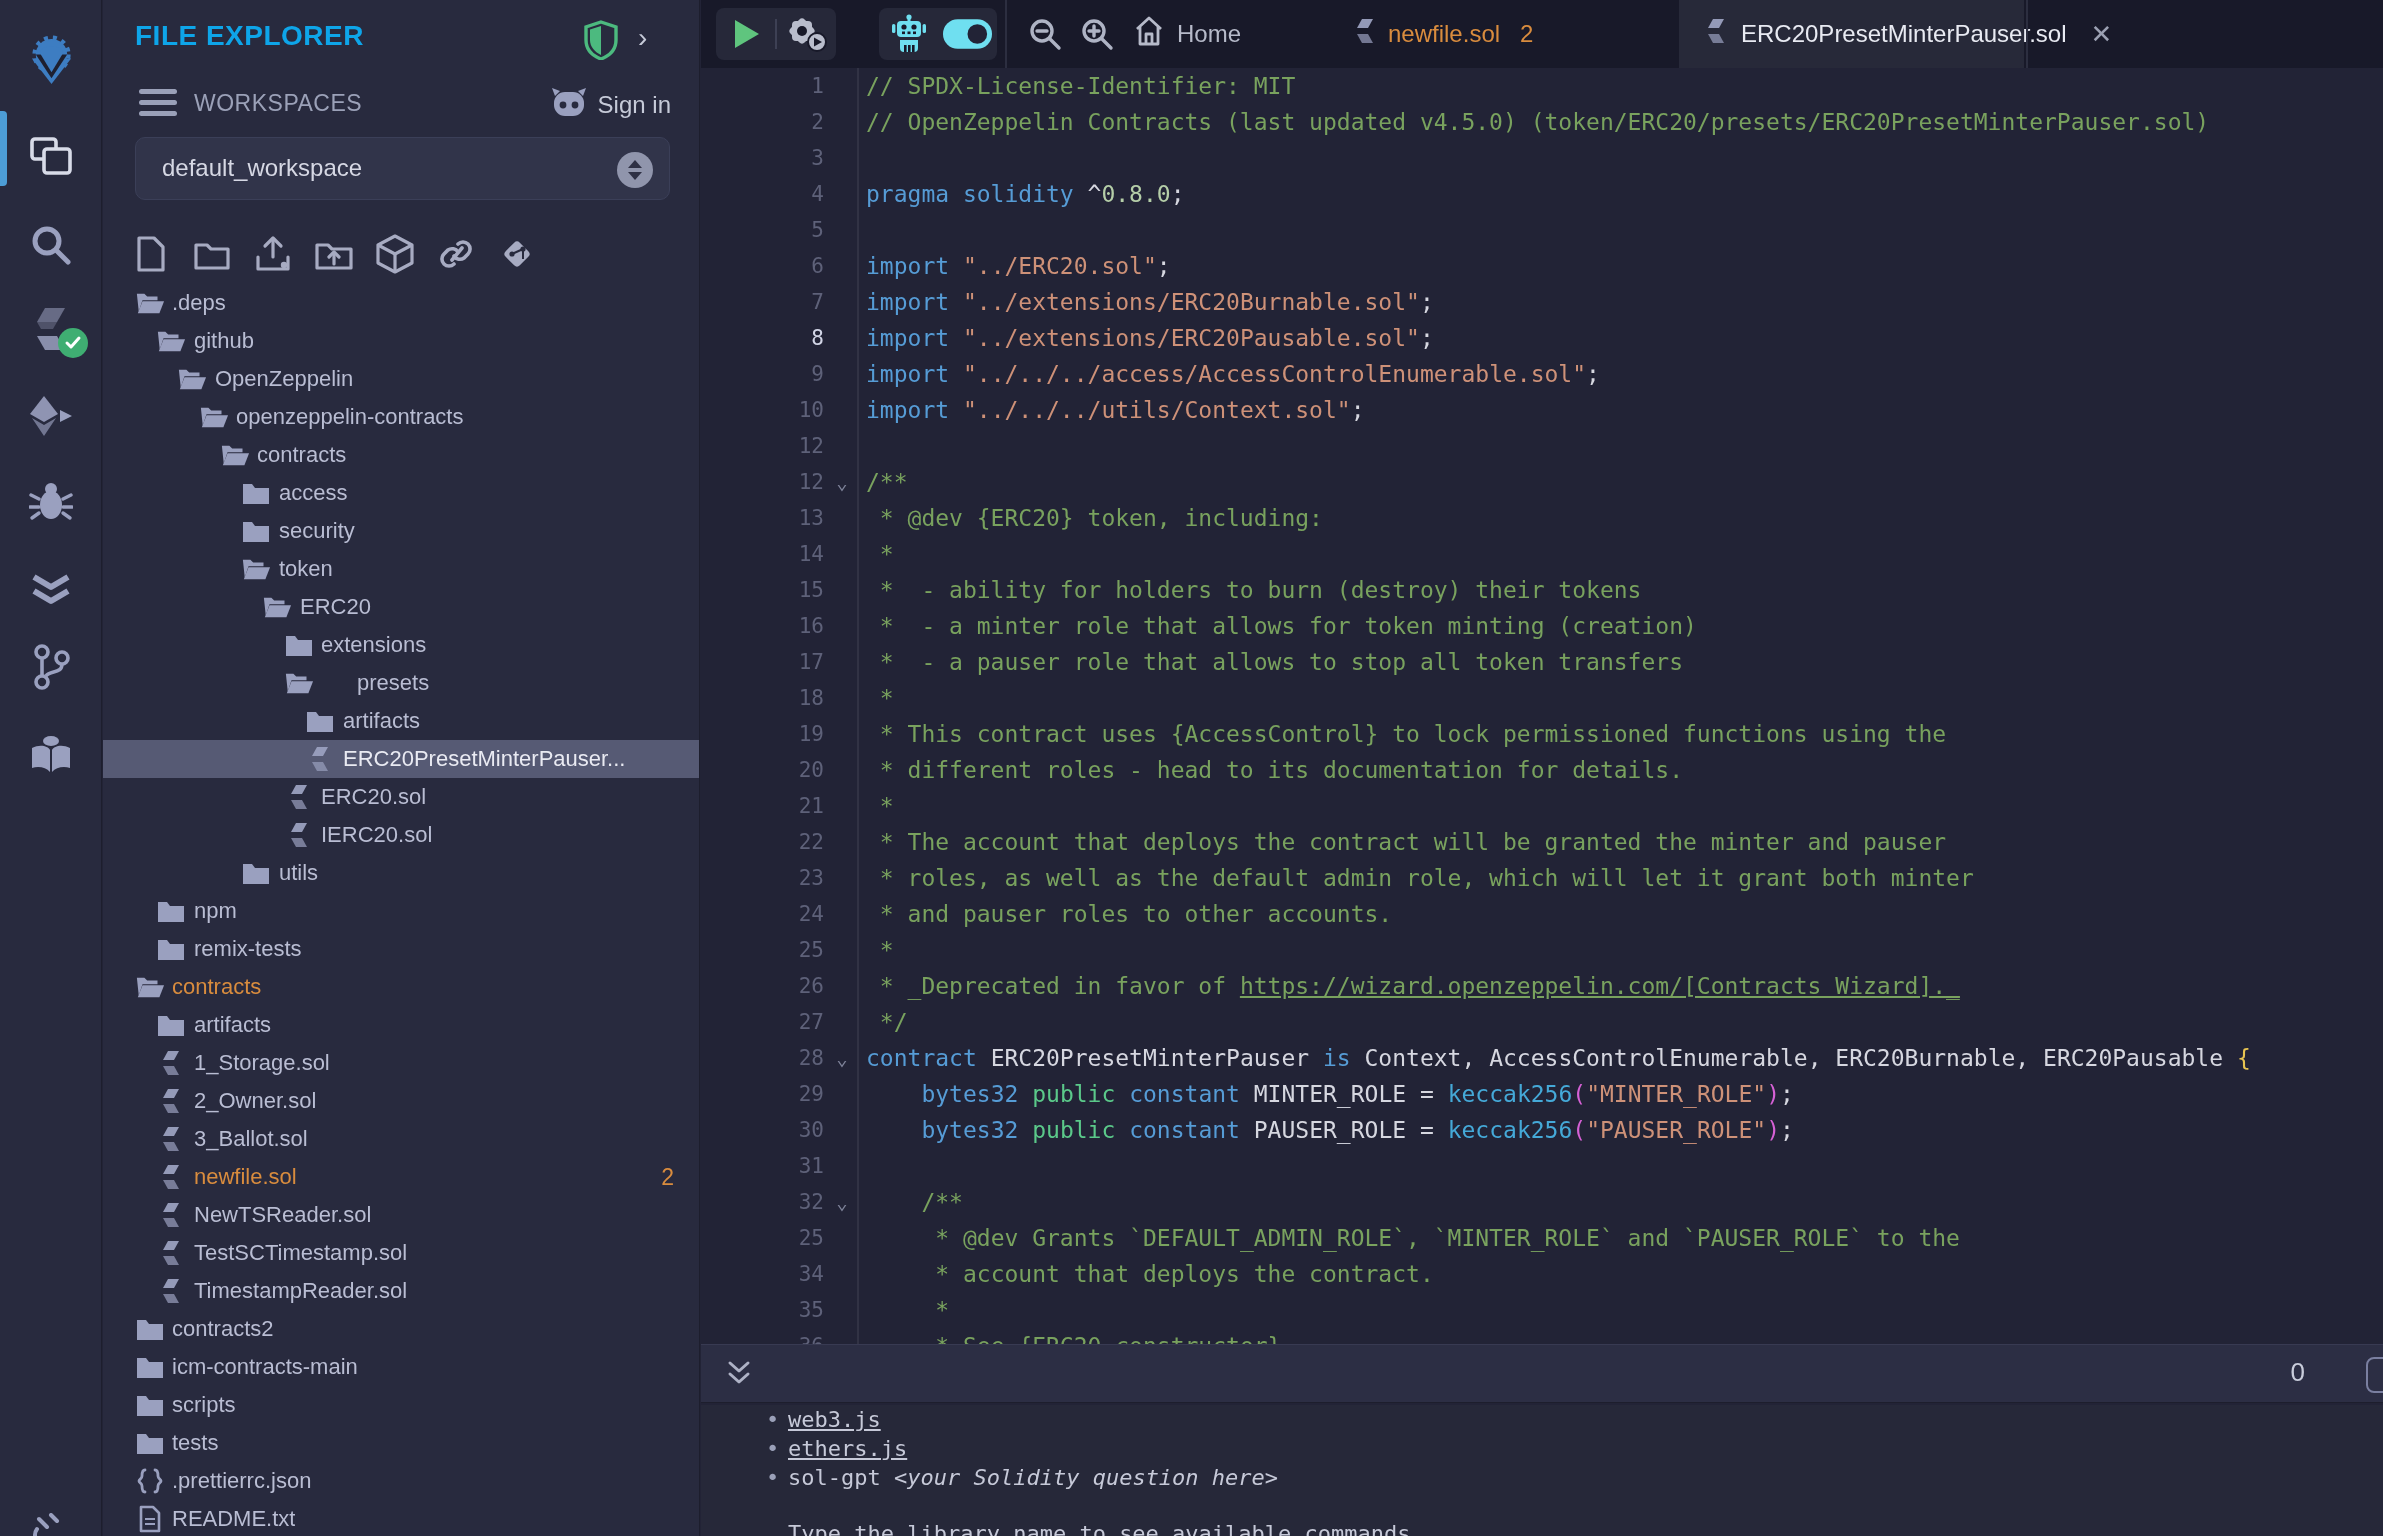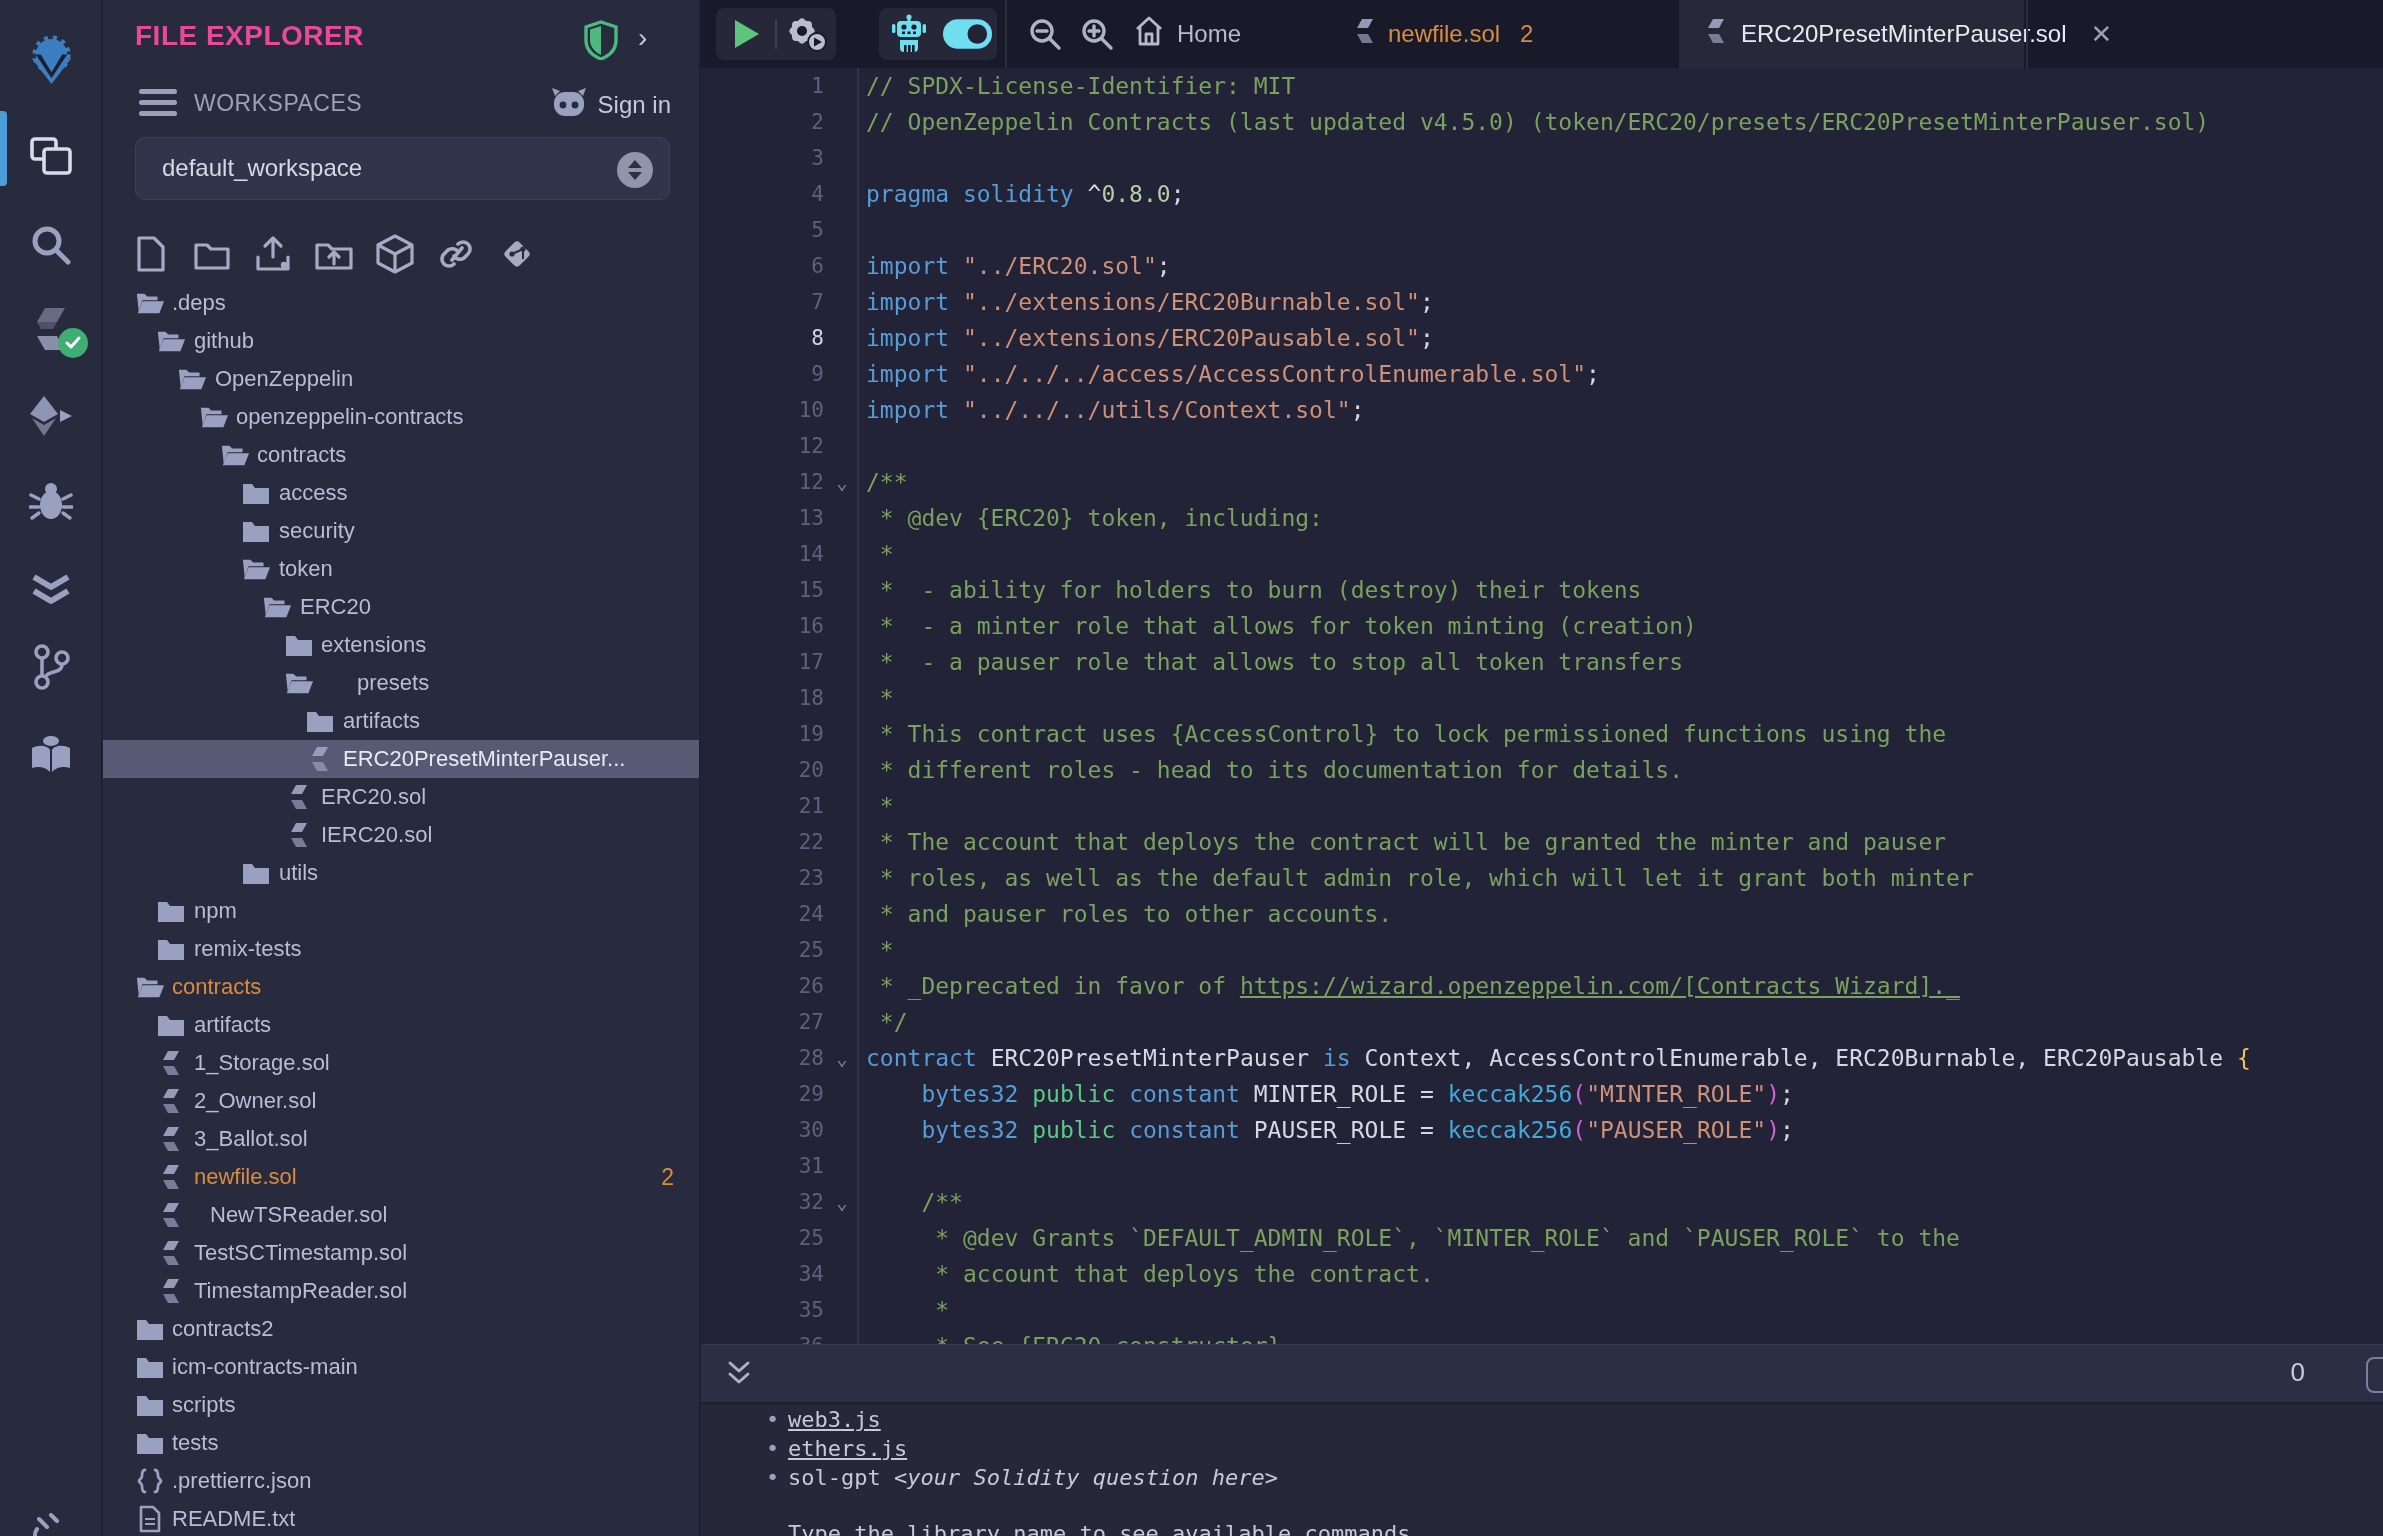--- a/index.html
+++ b/index.html
@@ -16,21 +16,21 @@
     display:flex; align-items:center; justify-content:center; cursor:pointer; }
   .ab-item svg { display:block; }
   .ab-indicator { position:absolute; left:0; top:111px; width:7px; height:75px;
     background:#4d9dd6; border-radius:0 4px 4px 0; }
   .ab-badge { position:absolute; right:14px; bottom:6px; width:30px; height:30px;
     border-radius:50%; background:#3fae72; display:flex; align-items:center; justify-content:center; }
   
   .side-panel { position:absolute; left:103px; top:0; width:597px; height:1537px;
     background:#282a3e; border-right:1px solid #1d1e2d; overflow:hidden; }
   .fe-title { position:absolute; left:32px; top:20px; font-size:28px; font-weight:700;
-    color:#ec4899; letter-spacing:0.5px; }
+    color:#0ea5e9; letter-spacing:0.5px; }
   .fe-shield { position:absolute; left:481px; top:20px; }
   .fe-chevron { position:absolute; left:535px; top:22px; color:#c6cad8; font-size:28px; }
   .ws-row { position:absolute; left:0; top:81px; width:100%; height:46px; }
   .ws-burger { position:absolute; left:36px; top:8px; width:38px; height:30px; cursor:pointer; }
   .ws-burger i { display:block; height:5px; background:#9aa0b8; border-radius:3px; margin-bottom:6px; }
   .ws-label { position:absolute; left:91px; top:9px; font-size:23px; color:#9ba1b8; letter-spacing:0.5px; }
   .ws-signin { position:absolute; right:28px; top:5px; display:flex; align-items:center; gap:10px;
     color:#c6cad8; font-size:24px; cursor:pointer; }
   .ws-select { position:absolute; left:32px; top:137px; width:535px; height:63px;
     background:#31344a; border:1px solid #3b3f58; border-radius:10px; cursor:pointer; }
@@ -524,21 +524,21 @@
           <span class="tlabel" style="left: 91px;">newfile.sol</span>
           <span class="tree-badge">2</span>
         </div>
         <div class="tree-row">
           <span class="ticon" style="display: inline-flex; left: 53px;">
             <svg width="22" height="28" viewBox="0 0 22 28" fill="#9aa0bf">
               <path d="M8 2 H19 L14 11 H3 Z" opacity="0.95"></path>
               <path d="M3 17 H14 L19 26 H8 Z" opacity="0.7"></path>
             </svg>
           </span>
-          <span class="tlabel" style="left: 91px; margin-left: 16px;">NewTSReader.sol</span>
+          <span class="tlabel" style="left: 91px;">NewTSReader.sol</span>
         </div>
         <div class="tree-row">
           <span class="ticon" style="display: inline-flex; left: 53px;">
             <svg width="22" height="28" viewBox="0 0 22 28" fill="#9aa0bf">
               <path d="M8 2 H19 L14 11 H3 Z" opacity="0.95"></path>
               <path d="M3 17 H14 L19 26 H8 Z" opacity="0.7"></path>
             </svg>
           </span>
           <span class="tlabel" style="left: 91px;">TestSCTimestamp.sol</span>
         </div>

